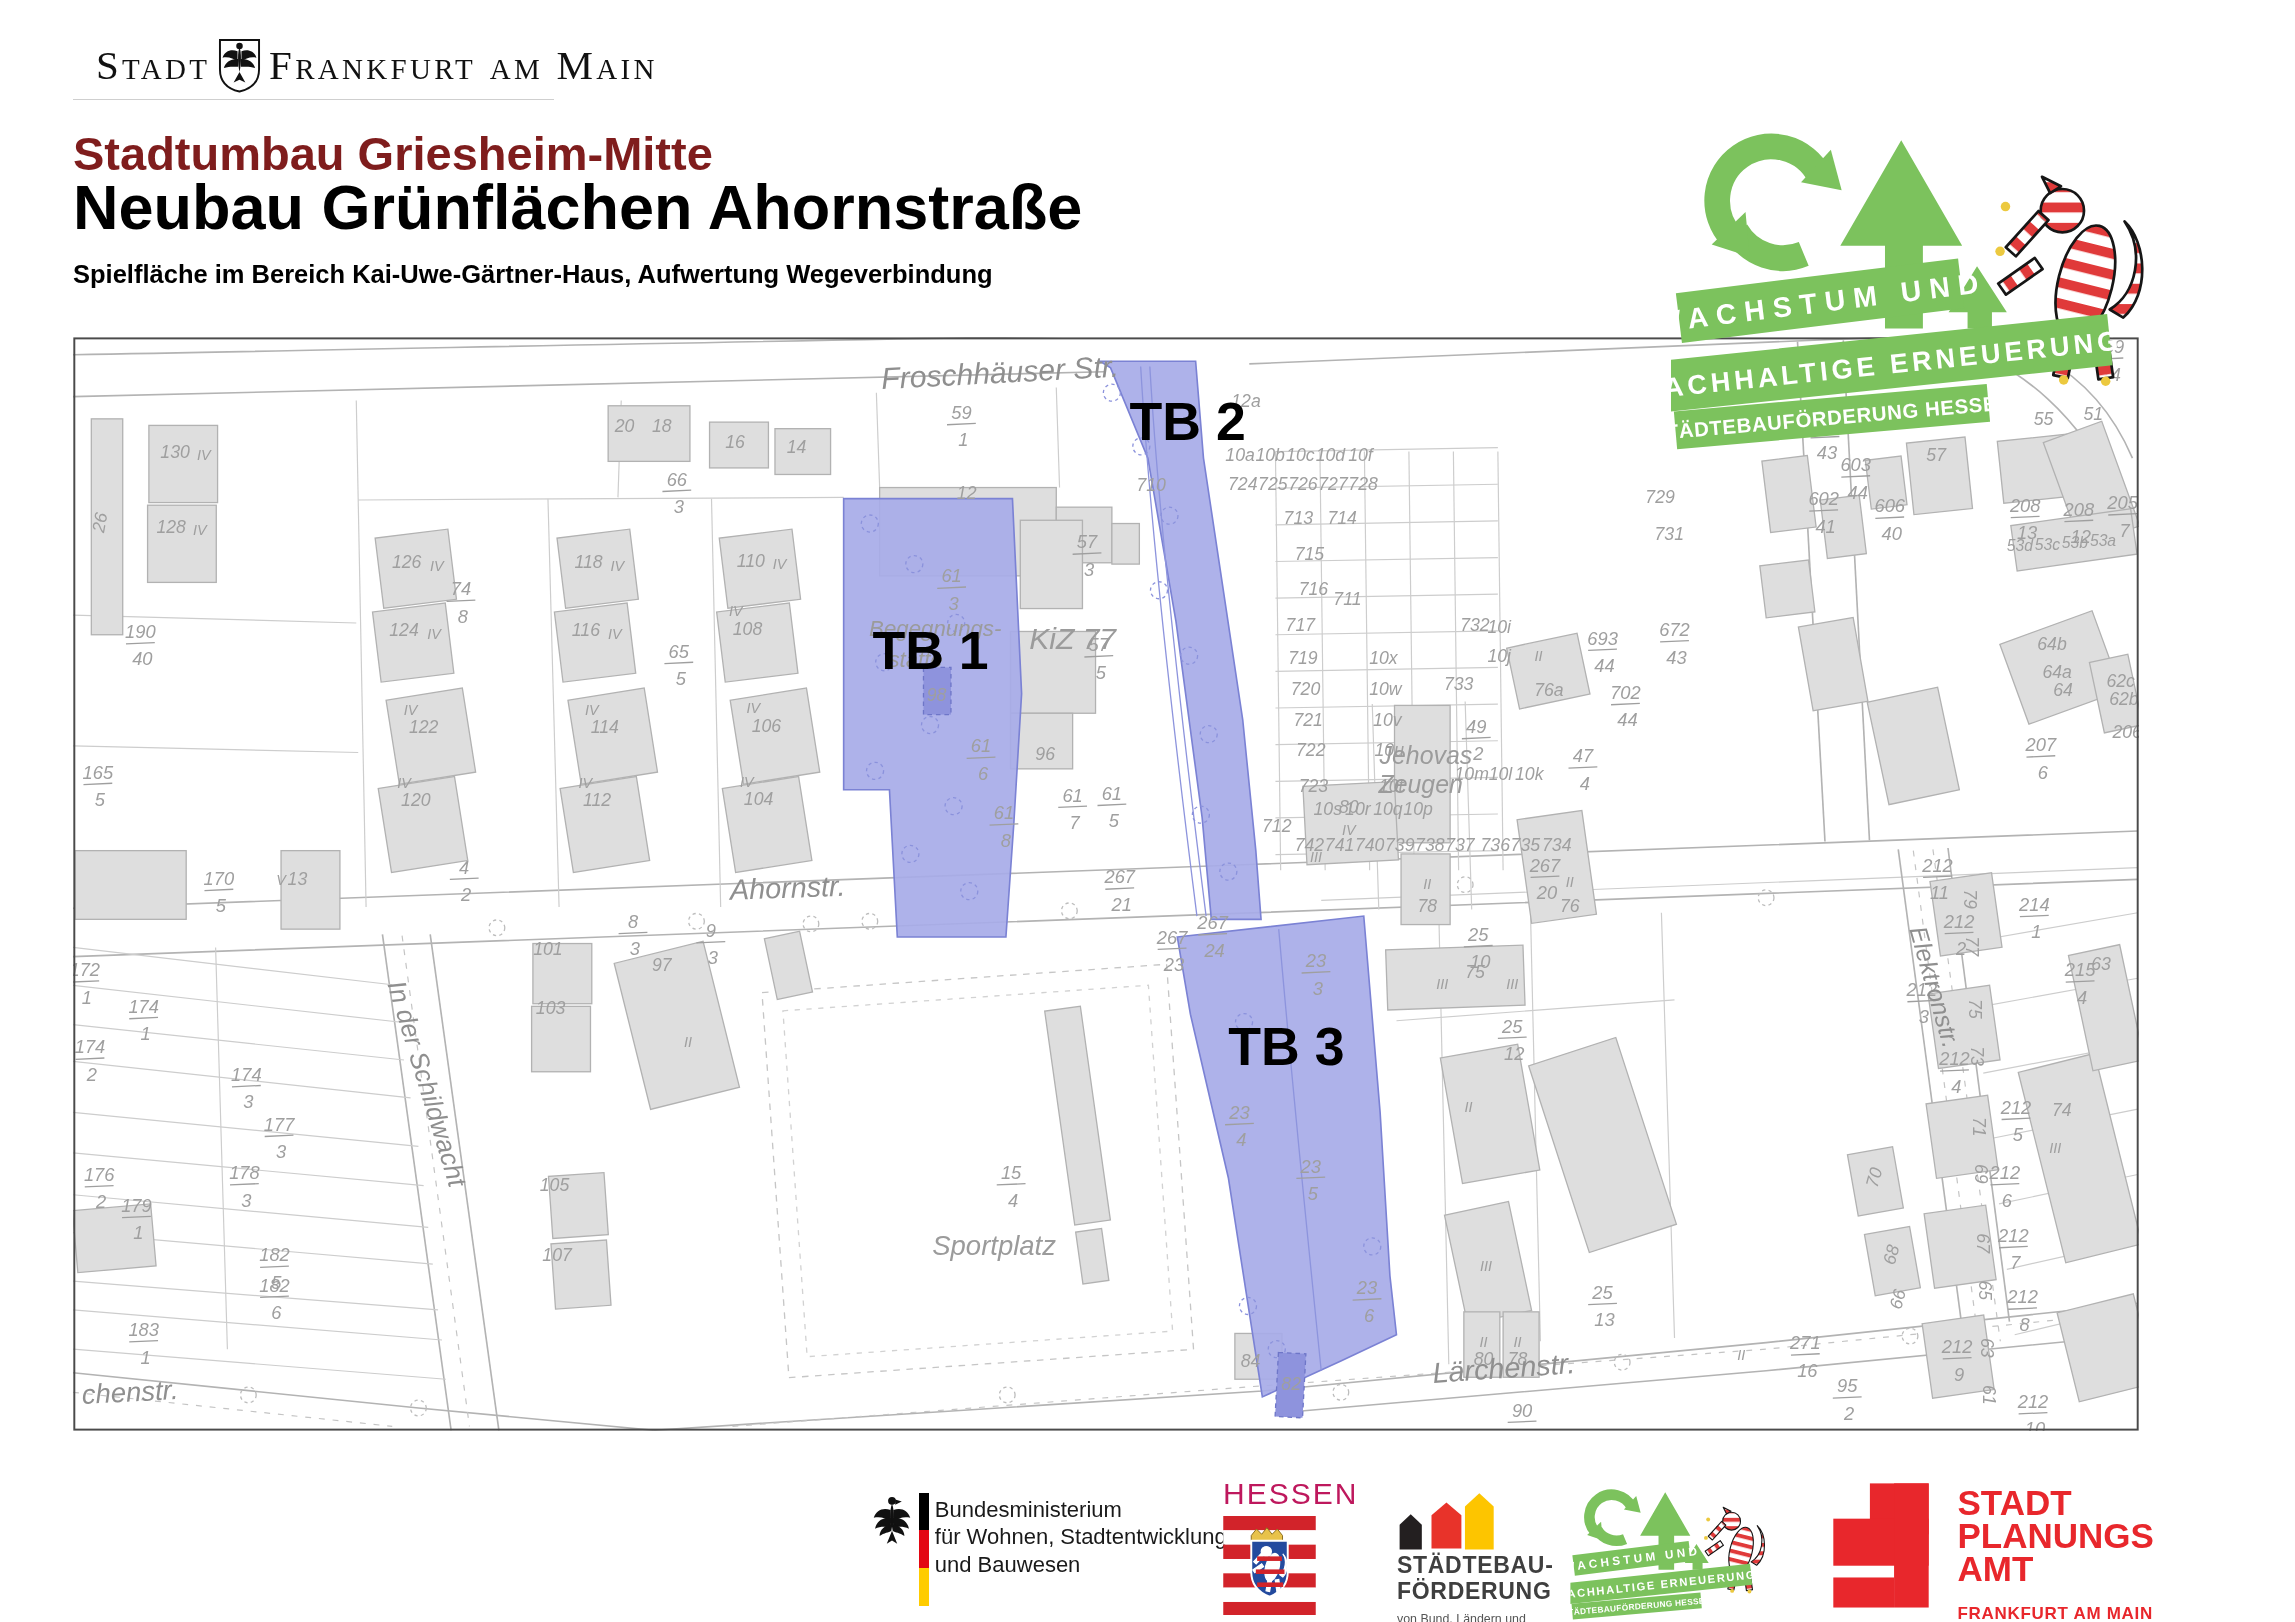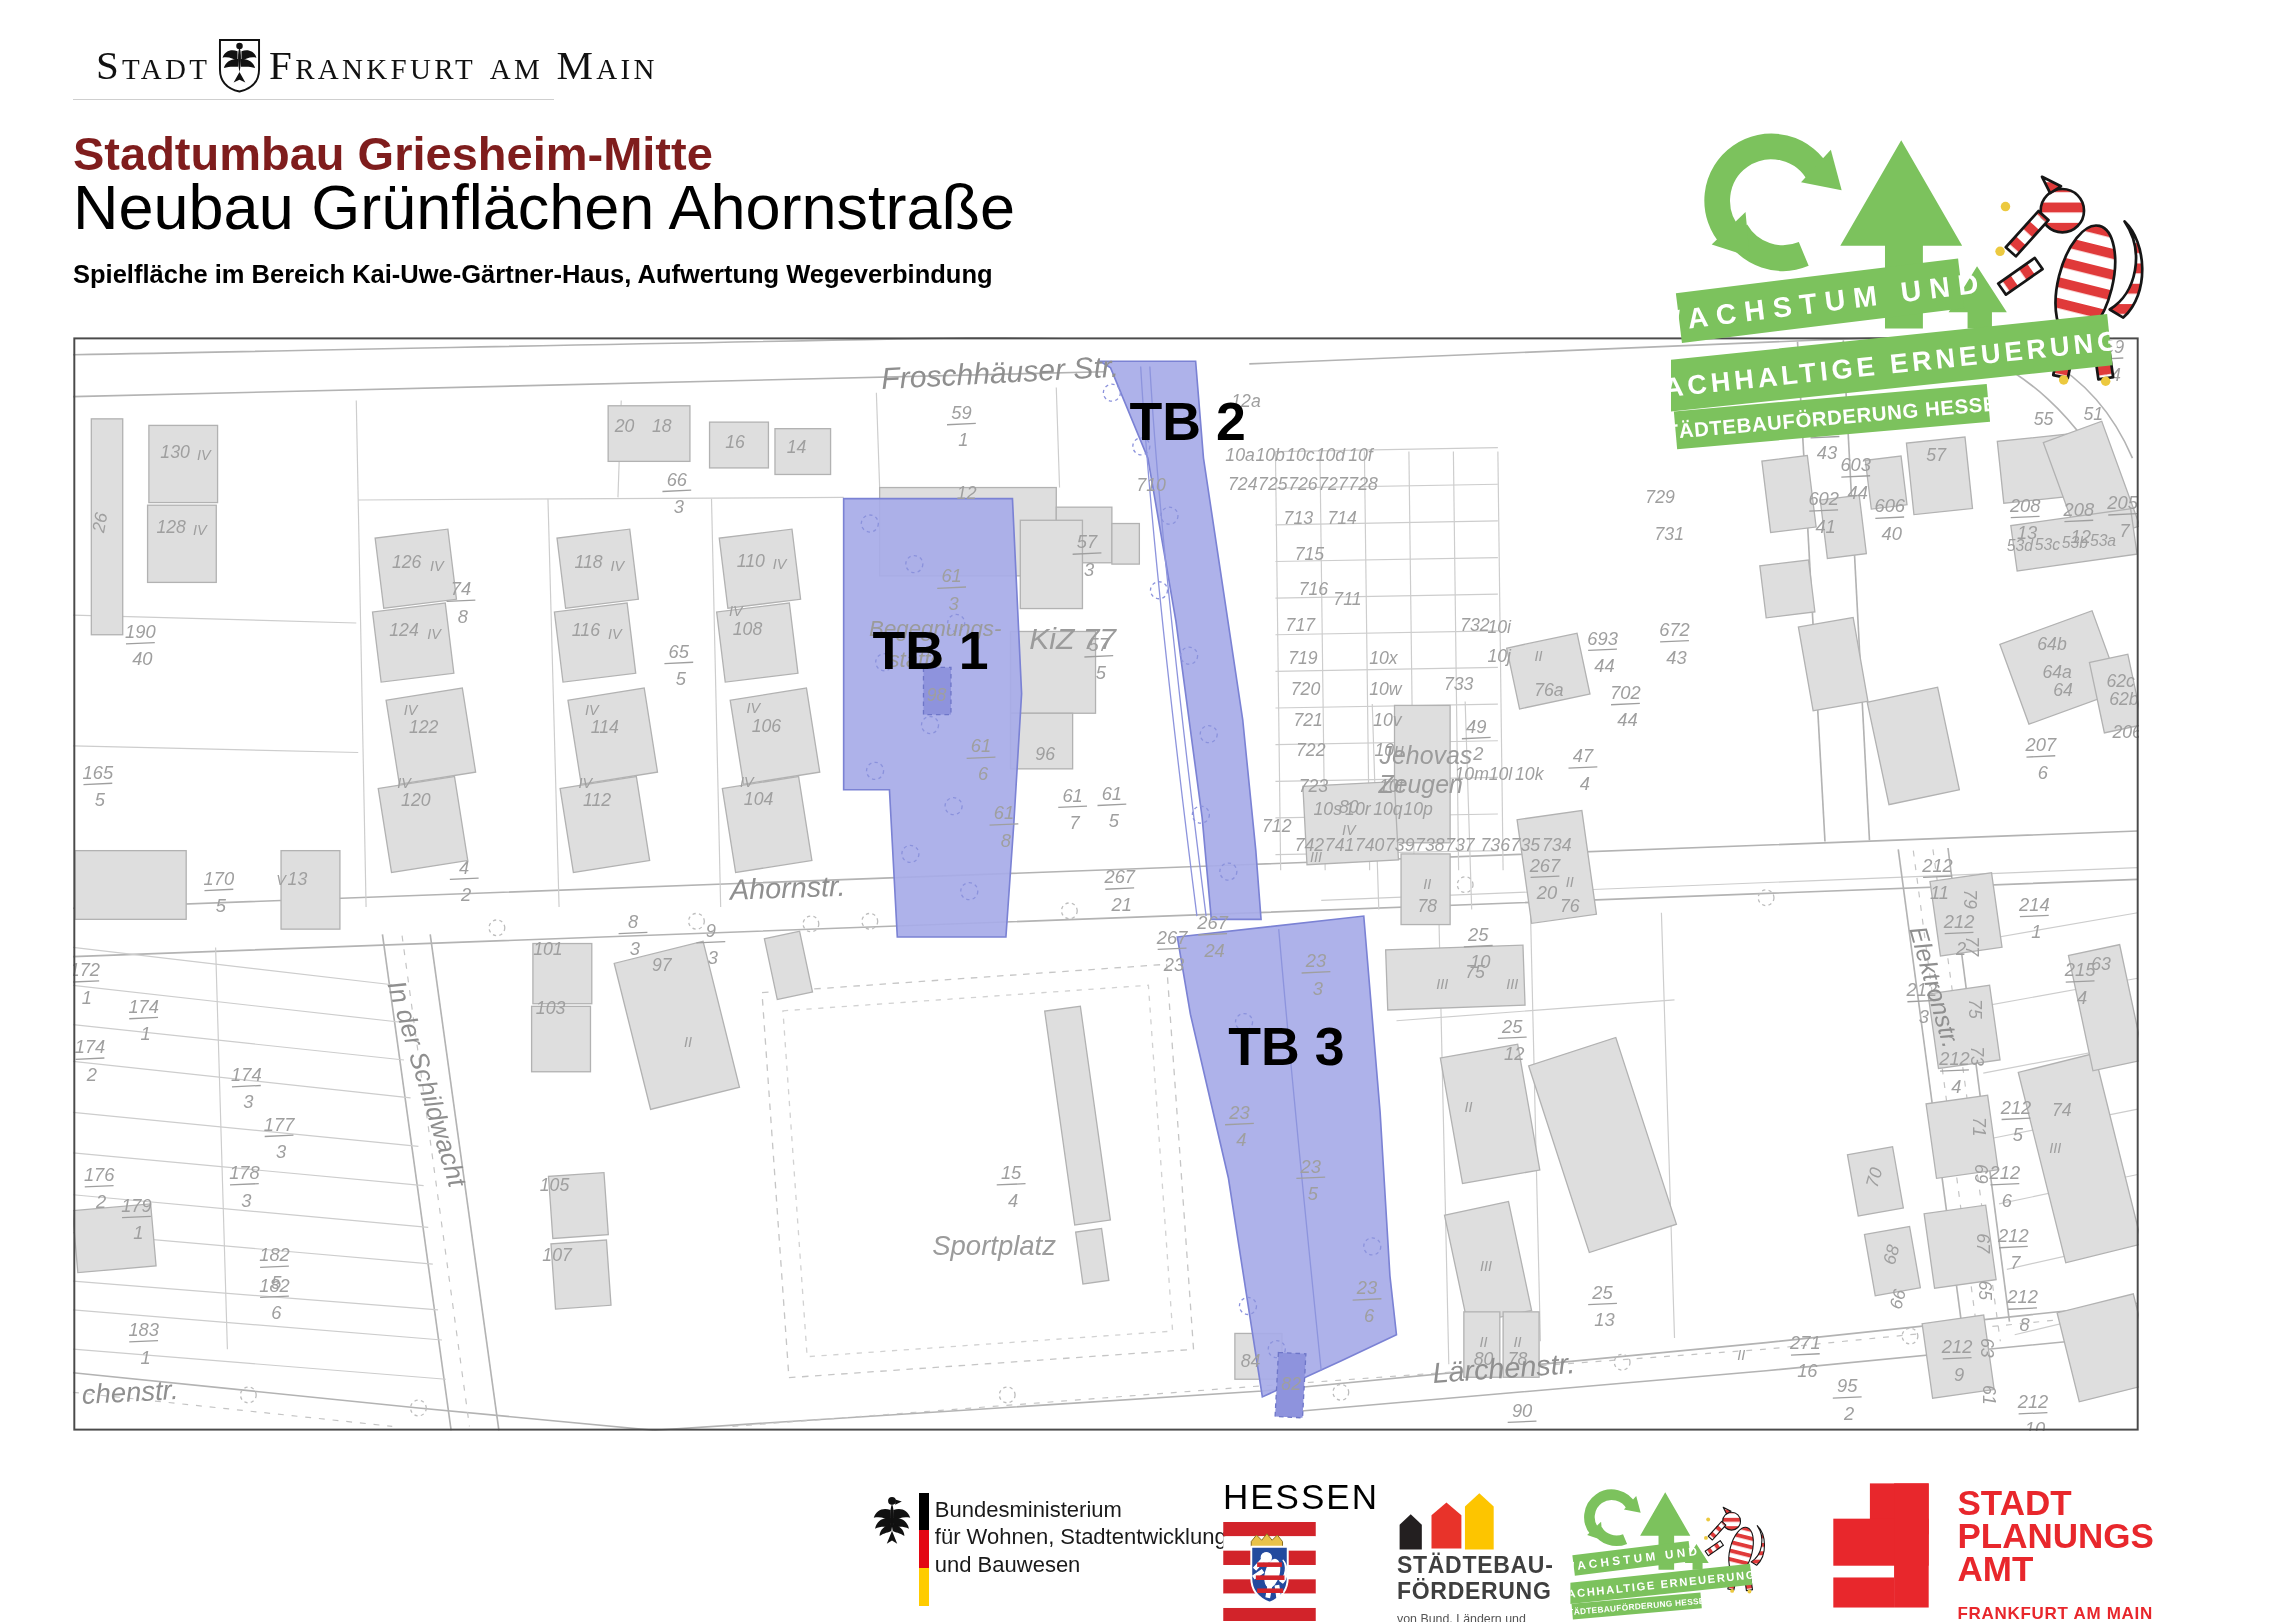--- a/index.html
+++ b/index.html
@@ -5,21 +5,21 @@
   html,body{margin:0;padding:0;}
   body{width:2295px;height:1622px;position:relative;background:#fff;overflow:hidden;
        font-family:"Liberation Sans",sans-serif;}
   .abs{position:absolute;}
   
   .city-logo{left:96px;top:38px;display:flex;align-items:center;gap:7.9px;color:#111;}
   .city-word{font-family:"Liberation Serif",serif;font-variant:small-caps;font-size:41px;
              letter-spacing:3.3px;line-height:1;}
   .logo-rule{left:73px;top:99px;width:481px;height:1.3px;background:#cfcfcf;}
   .title1{left:73px;top:126px;font-size:47px;font-weight:bold;color:#7f1d1d;}
-  .title2{left:73px;top:171px;font-size:63px;font-weight:normal;color:#000;}
+  .title2{left:73px;top:171px;font-size:63px;font-weight:bold;color:#000;}
   .subtitle{left:73px;top:260px;font-size:25.5px;font-weight:bold;color:#000;line-height:29px;}
   .street-label{fill:#8f8f8f;font-style:italic;font-family:"Liberation Sans",sans-serif;}
   .tb-label{fill:#000;font-weight:bold;font-size:82px;font-family:"Liberation Sans",sans-serif;}
   .place-label{fill:#9b9b9b;font-style:italic;font-family:"Liberation Sans",sans-serif;}
   .num-label,.parcel-num{fill:#9f9f9f;font-style:italic;font-family:"Liberation Sans",sans-serif;}
   .parcel-bar{stroke:#9f9f9f;stroke-width:2;}
   .mline{stroke:#b3b3b3;stroke-width:2.5;fill:none;}
   .mline-light{stroke:#cdcdcd;stroke-width:1.8;fill:none;}
   .mline-dash{stroke:#c4c4c4;stroke-width:1.8;fill:none;stroke-dasharray:9 12;}
   .bldg{fill:#dedede;stroke:#b2b2b2;stroke-width:2;}
@@ -28,21 +28,21 @@
   .tree-b{fill:none;stroke:#8b92dc;stroke-width:2;stroke-dasharray:5 5;}
   .tree-g{fill:none;stroke:#bdbdbd;stroke-width:2;stroke-dasharray:5 5;}
   
   .banner-txt{fill:#fff;font-weight:bold;font-family:"Liberation Sans",sans-serif;}
   
   .footer-item{color:#1a1a1a;}
   .bmwsb{left:871px;top:1493px;display:flex;align-items:flex-start;gap:6px;}
   .bmwsb .bar{width:9.8px;height:113px;background:linear-gradient(#000 0 33%,#e30613 33% 66%,#fc0 66% 100%);}
   .bmwsb .txt{font-size:22px;line-height:27.5px;padding-top:2.6px;}
   .hessen{left:1223px;top:1477px;width:98px;text-align:left;}
-  .hessen .hname{color:#000000;font-size:35px;letter-spacing:2px;font-weight:500;}
+  .hessen .hname{color:#be185d;font-size:30px;letter-spacing:2px;font-weight:500;}
   .stb{left:1397px;top:1484px;}
   .stb .t1{font-size:23px;font-weight:bold;color:#3f3f3f;letter-spacing:0.7px;line-height:25.5px;margin-top:0;}
   .stb .t2{font-size:12.4px;color:#555;line-height:15px;margin-top:7.9px;}
   .spa{left:1832px;top:1478px;display:flex;gap:27.5px;}
   .spa .txt{color:#e8272c;font-weight:bold;font-size:35px;line-height:33px;padding-top:7.9px;}
   .spa .fam{font-size:17px;margin-top:11.8px;letter-spacing:0.7px;}
 </style>
 </head>
 <body>
 

